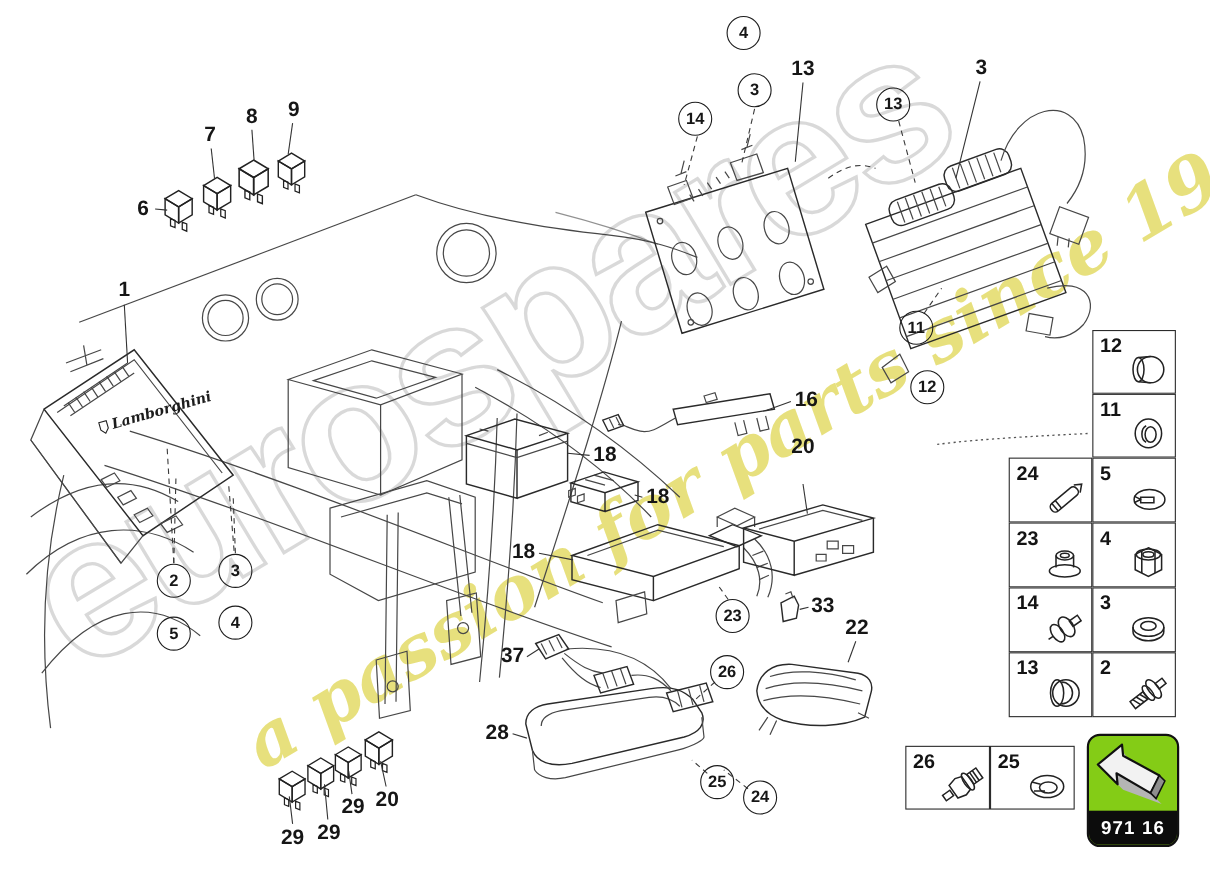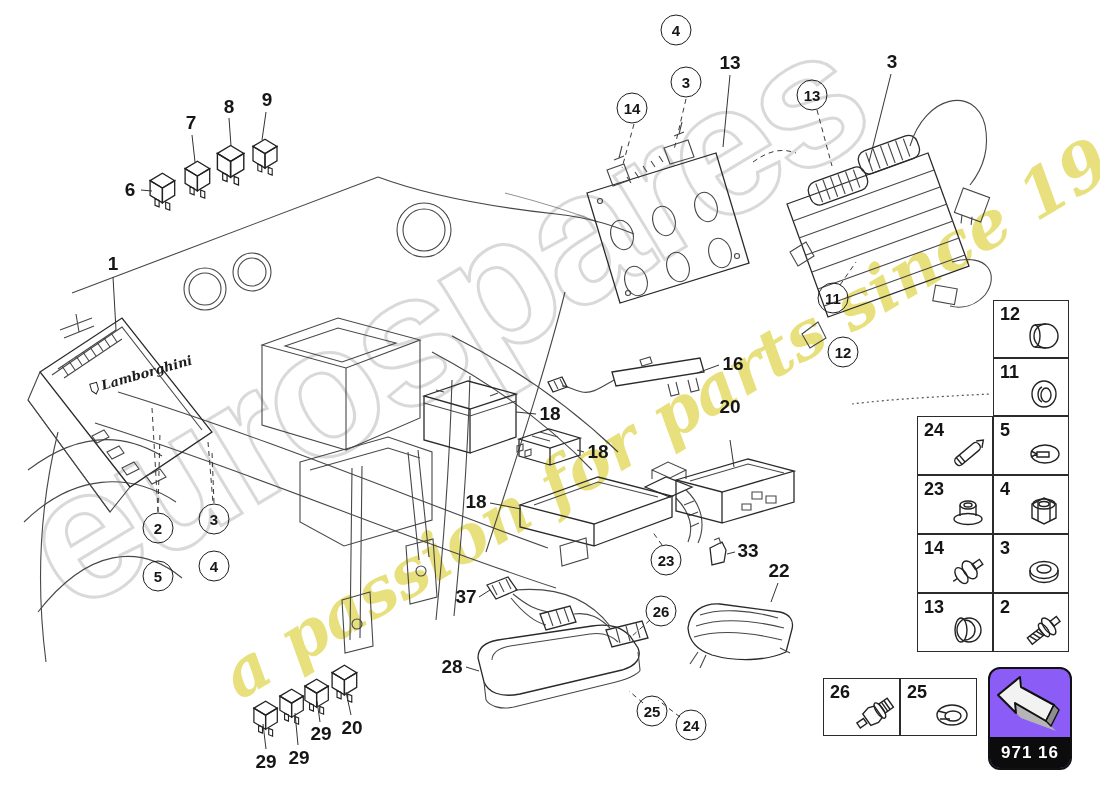--- a/index.html
+++ b/index.html
@@ -18,21 +18,21 @@
   .lbl{position:absolute;transform:translate(-50%,-50%);font-weight:700;font-size:19px;color:#161616;}
   .circ{position:absolute;width:31px;height:31px;border:1.8px solid #1d1d1d;border-radius:50%;
     transform:translate(-50%,-50%);display:flex;align-items:center;justify-content:center;
     font-weight:700;font-size:15px;color:#161616;background:transparent;box-sizing:border-box;}
   
   .cell{position:absolute;border:1.6px solid #2b2b2b;box-sizing:border-box;background:rgba(255,255,255,0.65);}
   .cell .num{position:absolute;left:6px;top:3px;font-weight:700;font-size:18px;color:#141414;}
   .cell svg{position:absolute;right:1px;bottom:1px;}
   
   .navbox{position:absolute;left:988px;top:667px;width:84px;height:103px;border:2.5px solid #111;
-    border-radius:12px;box-sizing:border-box;overflow:hidden;background:#8b5cf6;}
+    border-radius:12px;box-sizing:border-box;overflow:hidden;background:#84cc16;}
   .navbox .arrowarea{position:absolute;left:0;top:0;right:0;height:70px;}
   .navbox .codebar{position:absolute;left:0;right:0;bottom:0;height:31px;background:#0c0c0c;
     color:#fff;font-weight:700;font-size:17px;letter-spacing:1px;display:flex;
     align-items:center;justify-content:center;}
   svg .ln{fill:none;stroke:#474747;stroke-width:1.1;}
   svg .ln2{fill:none;stroke:#2a2a2a;stroke-width:1.3;}
   svg .dash{fill:none;stroke:#3a3a3a;stroke-width:1;stroke-dasharray:5 4;}
   svg .dots{fill:none;stroke:#555;stroke-width:1.2;stroke-dasharray:2 3;}
   svg .ldr{fill:none;stroke:#333;stroke-width:1;}
   svg .g{fill:none;stroke:#222;stroke-width:1.4;}

